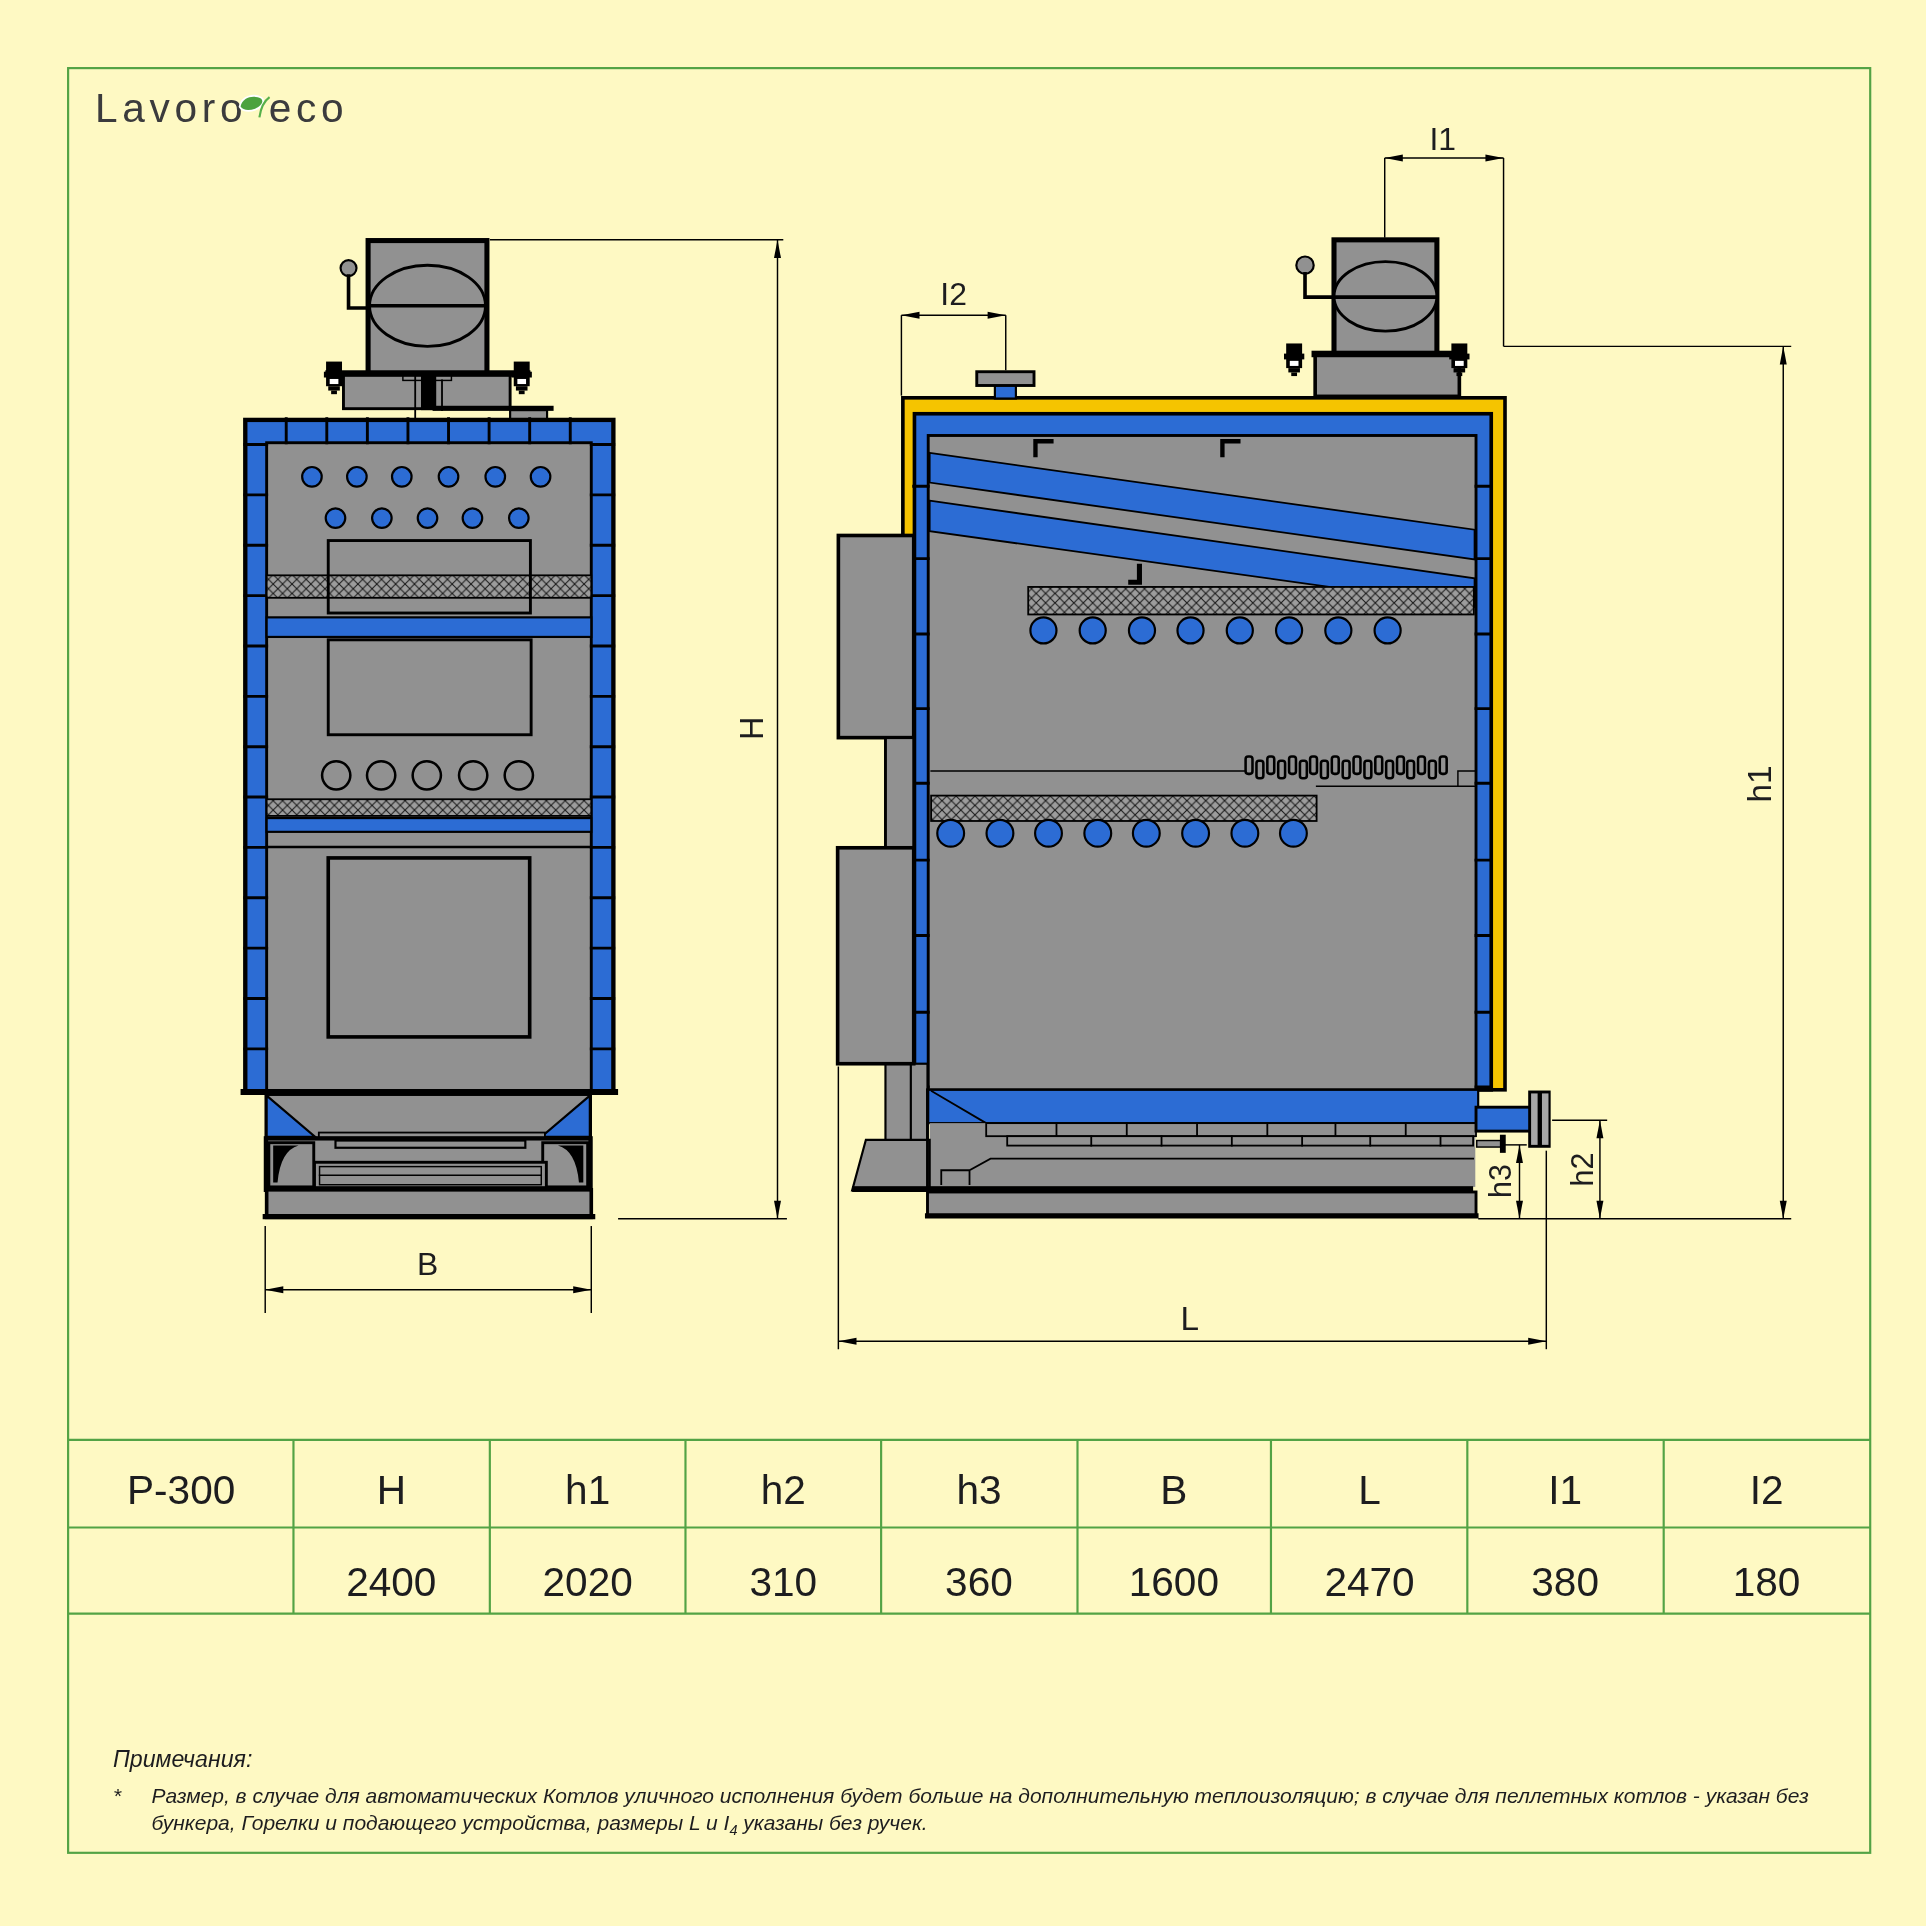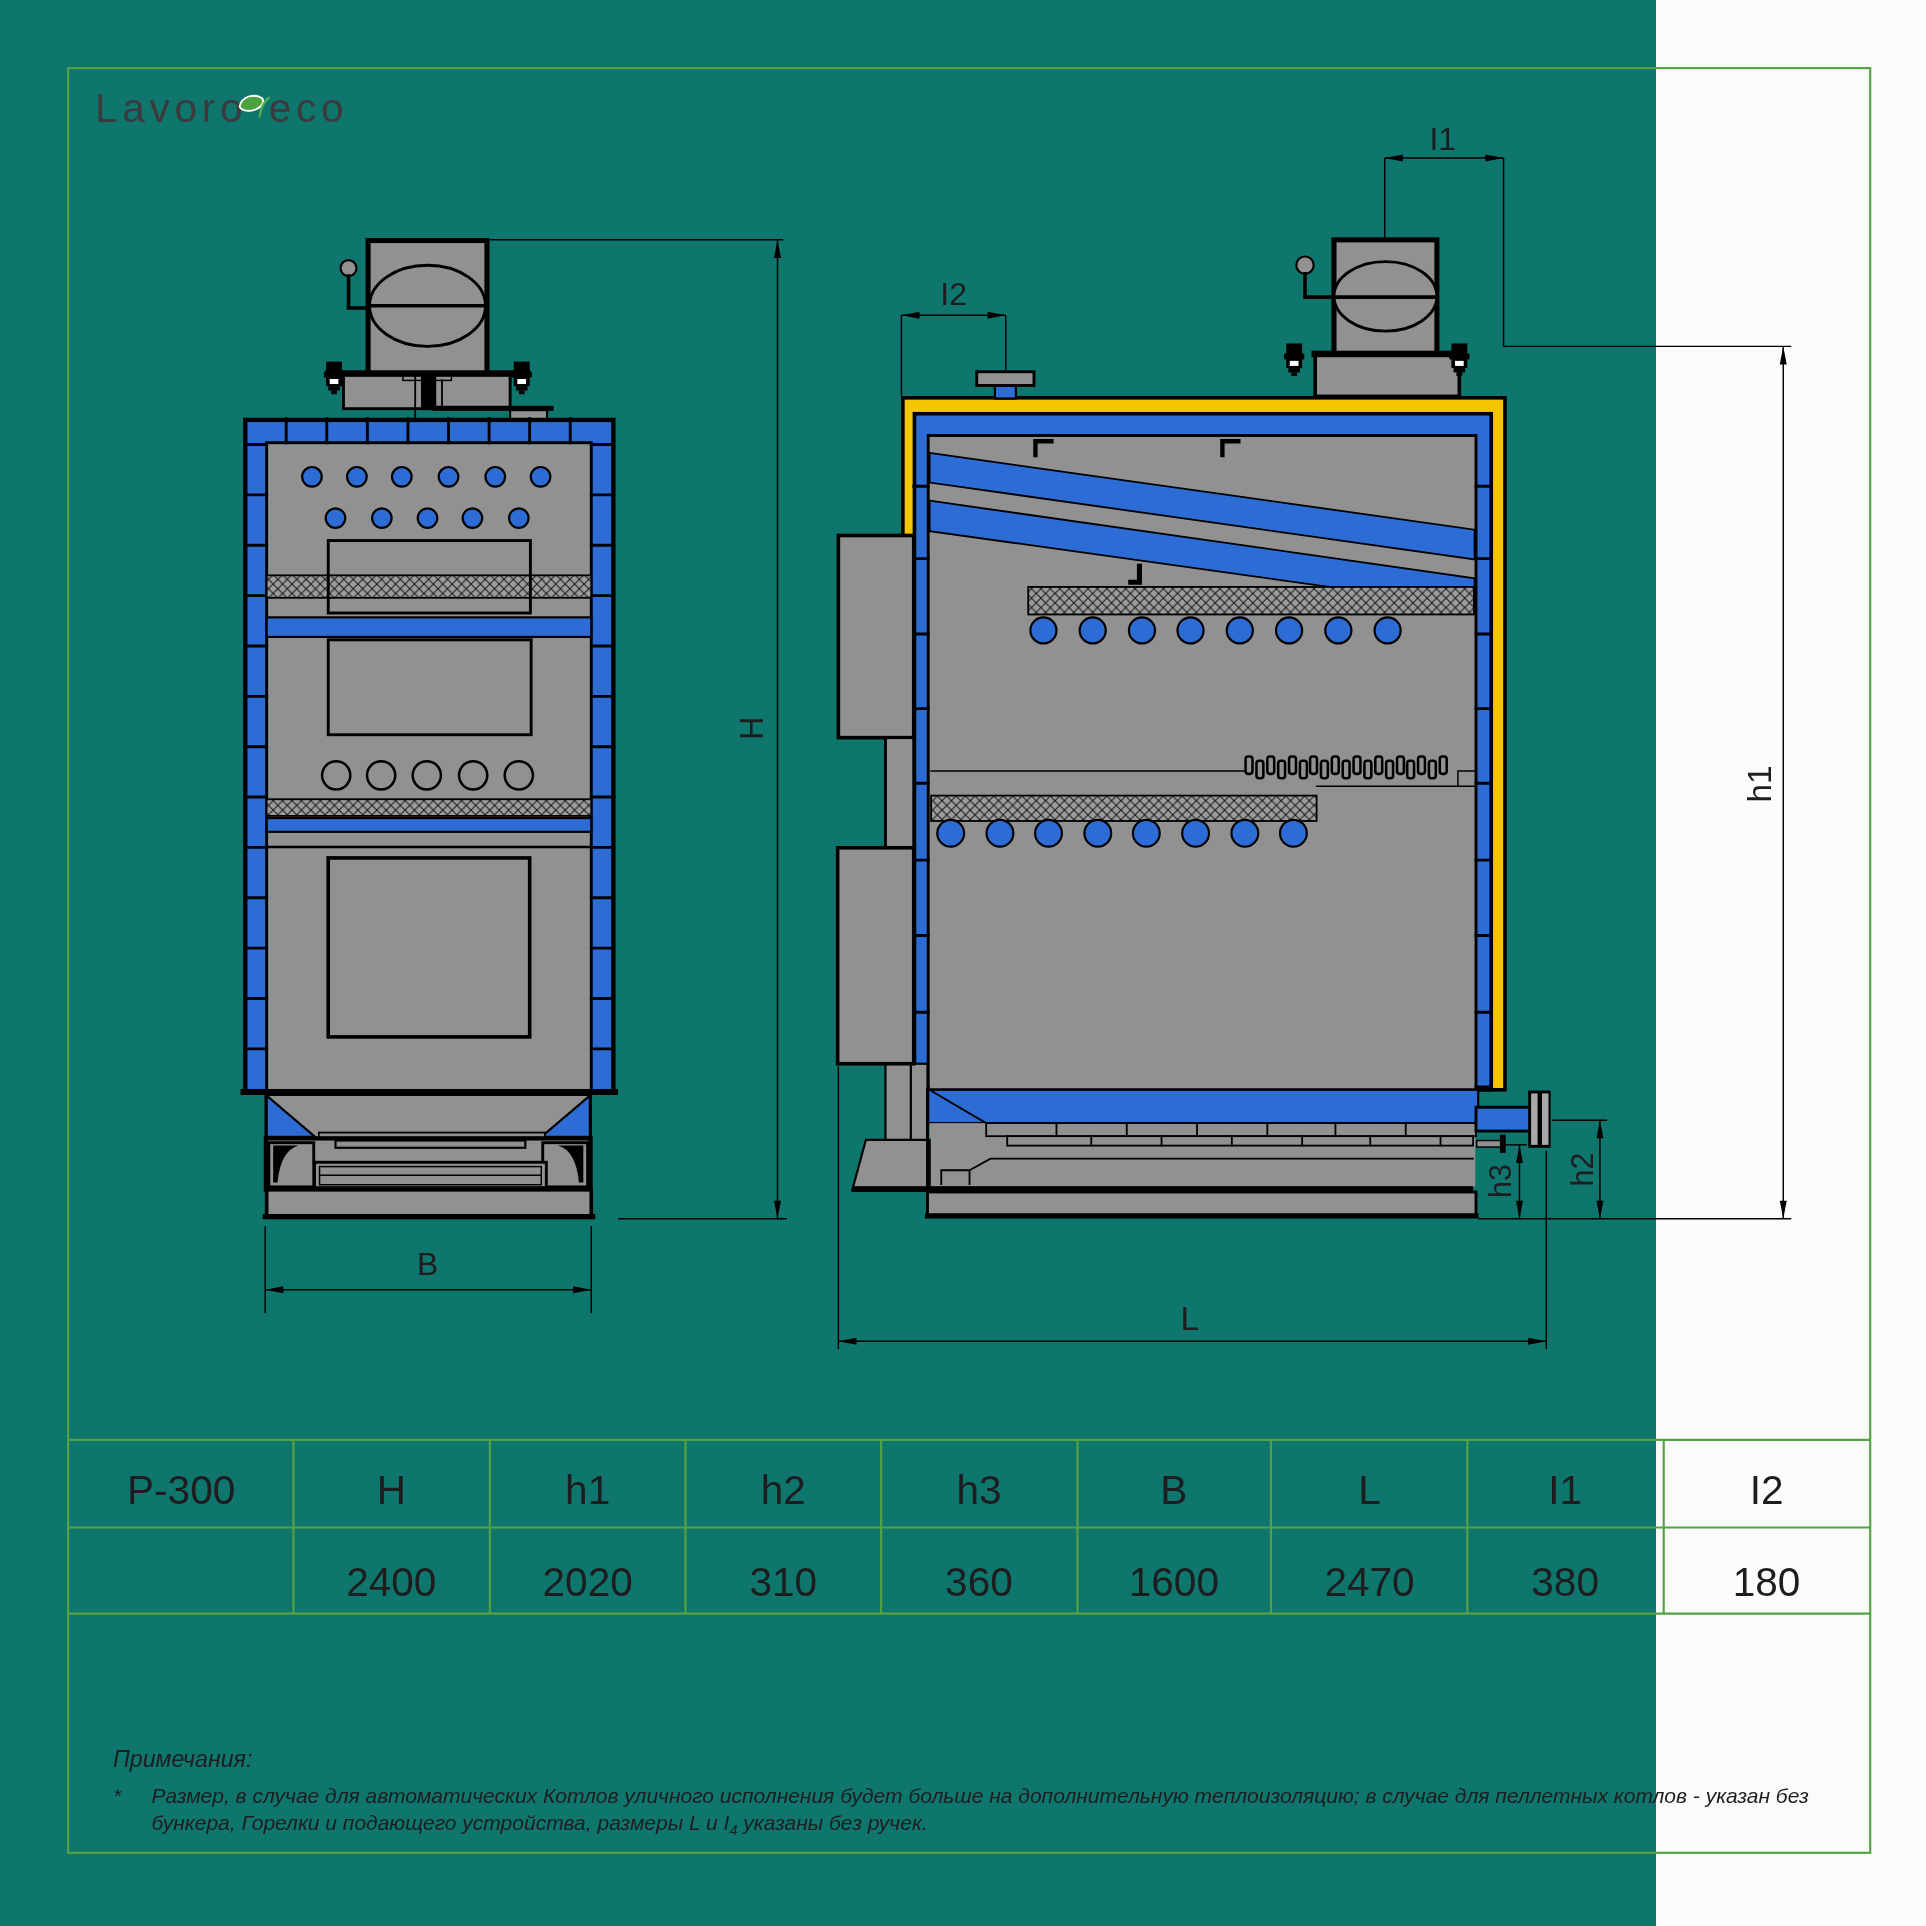--- a/index.html
+++ b/index.html
@@ -1,16 +1,16 @@
 <!DOCTYPE html>
 <html style="font-size:11.6px"><head>
 <meta charset="utf-8">
 <style>
 html,body{margin:0;padding:0;background:#fbfbfa;}
-#page{position:relative;width:1656px;height:1926px;background:#0f766e;font-family:"Liberation Sans", sans-serif;}
+#page{position:relative;width:1926px;height:1926px;background:#fef9c3;font-family:"Liberation Sans", sans-serif;}
 svg{position:absolute;left:0;top:0;}
 </style>
 </head>
 <body>
 <div id="page">
 <svg width="1926" height="1926" viewBox="0 0 2658 2658">
 <defs>
 <pattern id="ht" width="13" height="13" patternUnits="userSpaceOnUse">
 <rect width="13" height="13" fill="#9c9c9c"></rect>
 <path d="M-2,15 L15,-2 M-2,2 L2,-2 M11,15 L15,11" stroke="#1c1c1c" stroke-width="1.5" fill="none"></path>

